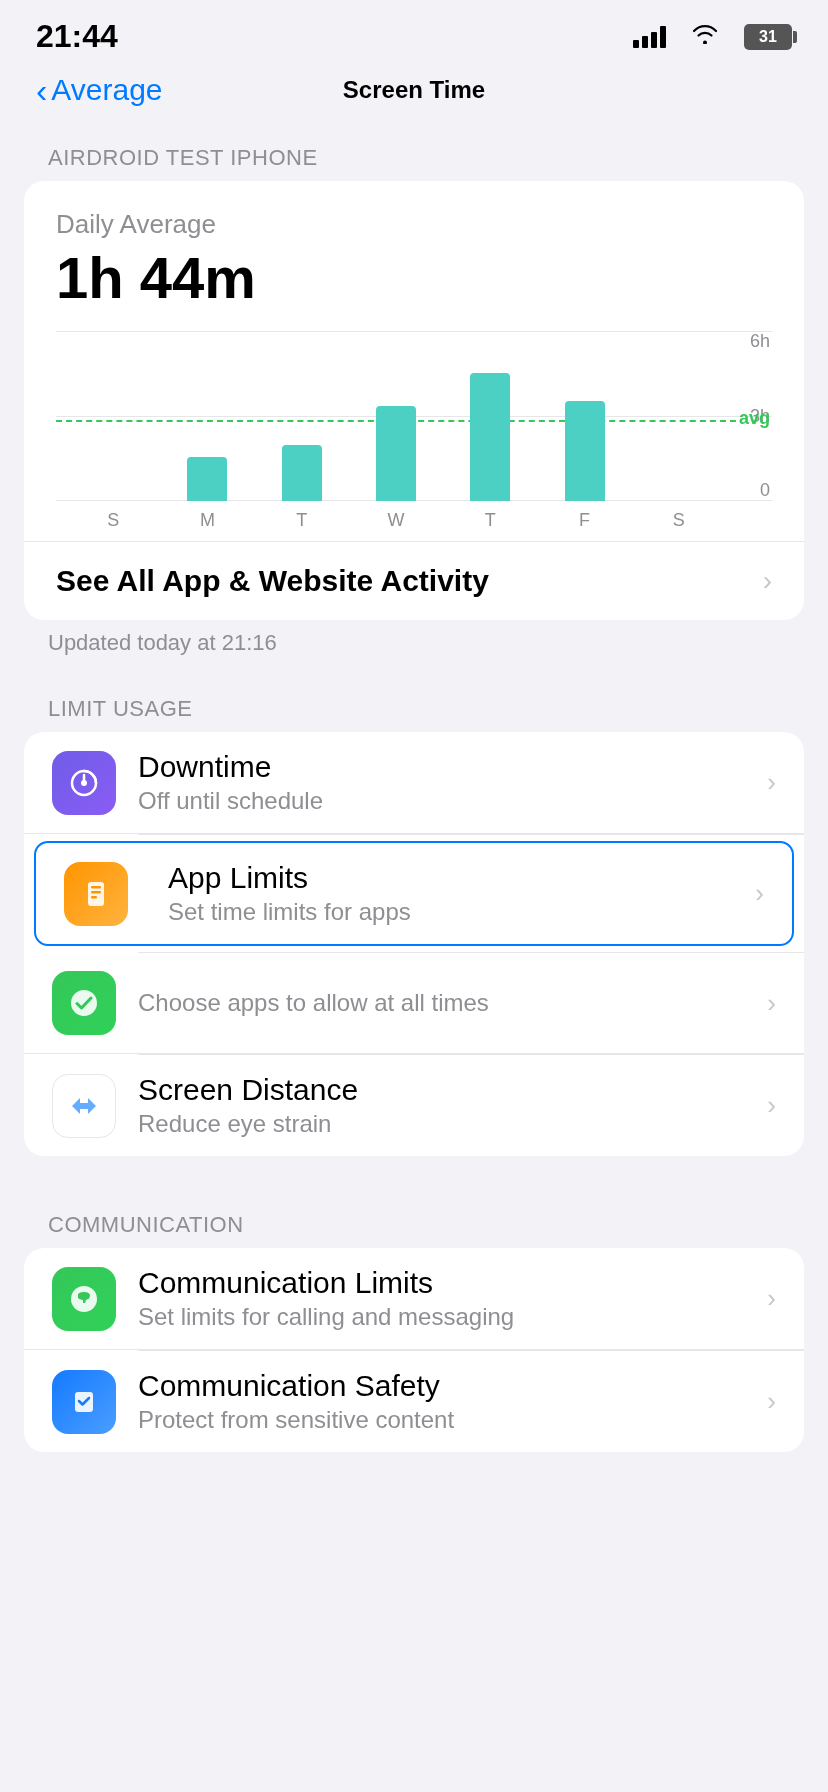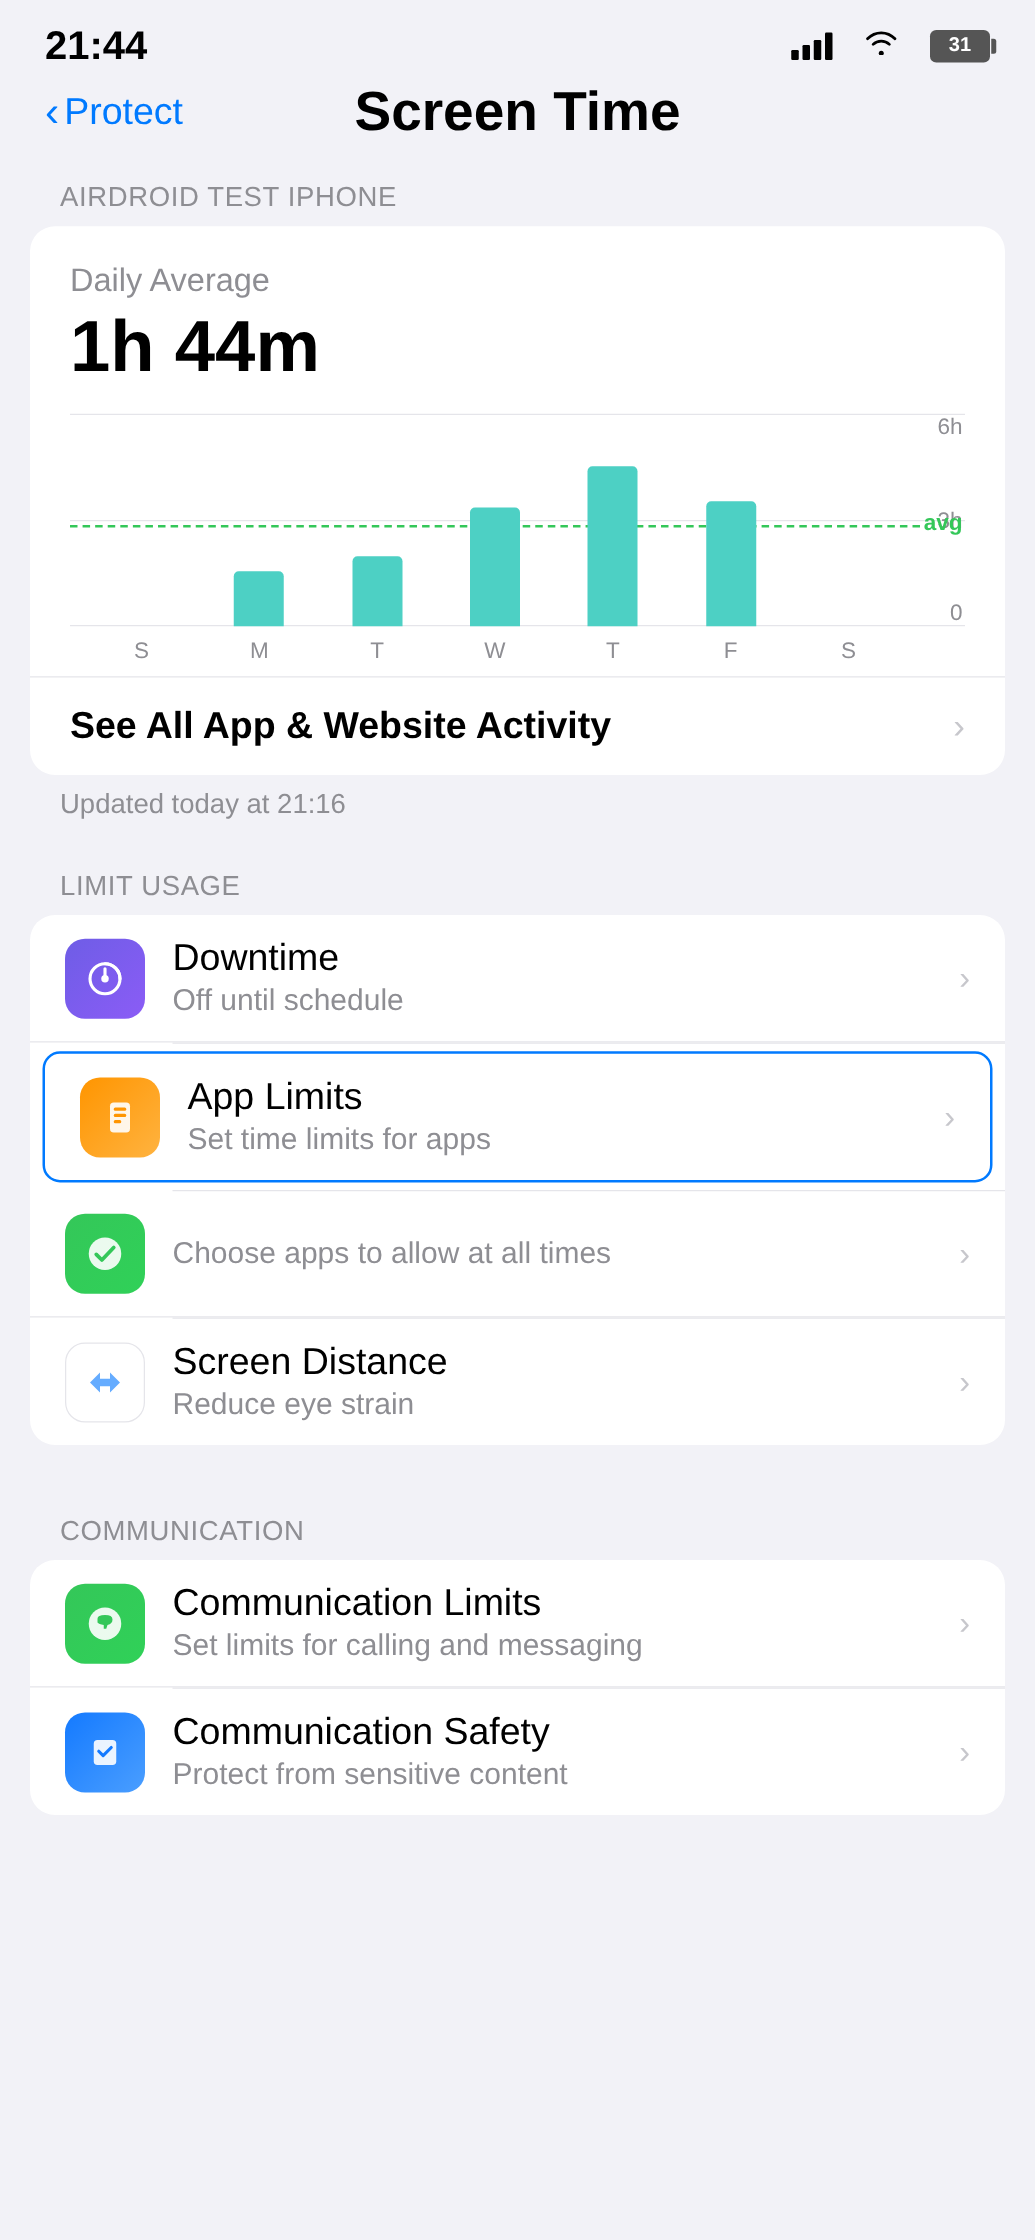--- a/index.html
+++ b/index.html
@@ -93,21 +93,21 @@
     }
     .back-chevron {
       font-size: 34px;
       color: #007aff;
       line-height: 1;
     }
     .nav-title {
       position: absolute;
       left: 50%;
       transform: translateX(-50%);
-      font-size: 44px;
+      font-size: 24px;
       font-weight: 700;
       color: #000;
       text-align: center;
     }
 
     
     .section-label {
       padding: 24px 48px 10px 48px;
       font-size: 22px;
       font-weight: 500;
@@ -348,21 +348,21 @@
     </span>
     <div class="battery-box">
       <span>31</span>
     </div>
   </div>
 </div>
 
 <div class="nav-bar">
   <div class="back-btn">
     <span class="back-chevron">‹</span>
-    <span style="font-size:30px;color:#007aff;font-weight:400;">Protect</span>
+    <span style="font-size:30px;color:#007aff;font-weight:400;">Average</span>
   </div>
   <span class="nav-title">Screen Time</span>
 </div>
 
 <div class="section-label">AIRDROID TEST IPHONE</div>
 
 <div class="card">
   <div class="daily-card">
     <div class="daily-avg-label">Daily Average</div>
     <div class="daily-avg-time">1h 44m</div>
@@ -451,21 +451,21 @@
     </div>
     <div class="item-content">
       <div class="item-title">Downtime</div>
       <div class="item-subtitle">Off until schedule</div>
     </div>
     <span class="item-chevron">›</span>
   </div>
 
   <div style="height:1px;background:#e5e5ea;margin-left:114px;"></div>
 
-  <div class="list-item highlighted" style="border:2.5px solid #007aff;border-radius:14px;margin:6px 10px;">
+  <div class="list-item highlighted" style="border:2.5px solid #007aff;border-radius:14px;margin:6px 10px;gap:18px;">
     <div class="item-icon icon-orange">
       <svg width="36" height="36" viewBox="0 0 36 36" fill="none">
         <rect x="10" y="6" width="16" height="24" rx="3" fill="white" opacity="0.9"></rect>
         <rect x="13" y="10" width="10" height="2.5" rx="1.2" fill="#ff9500"></rect>
         <rect x="13" y="15" width="10" height="2.5" rx="1.2" fill="#ff9500"></rect>
         <rect x="13" y="20" width="6" height="2.5" rx="1.2" fill="#ff9500"></rect>
       </svg>
     </div>
     <div class="item-content">
       <div class="item-title">App Limits</div>

